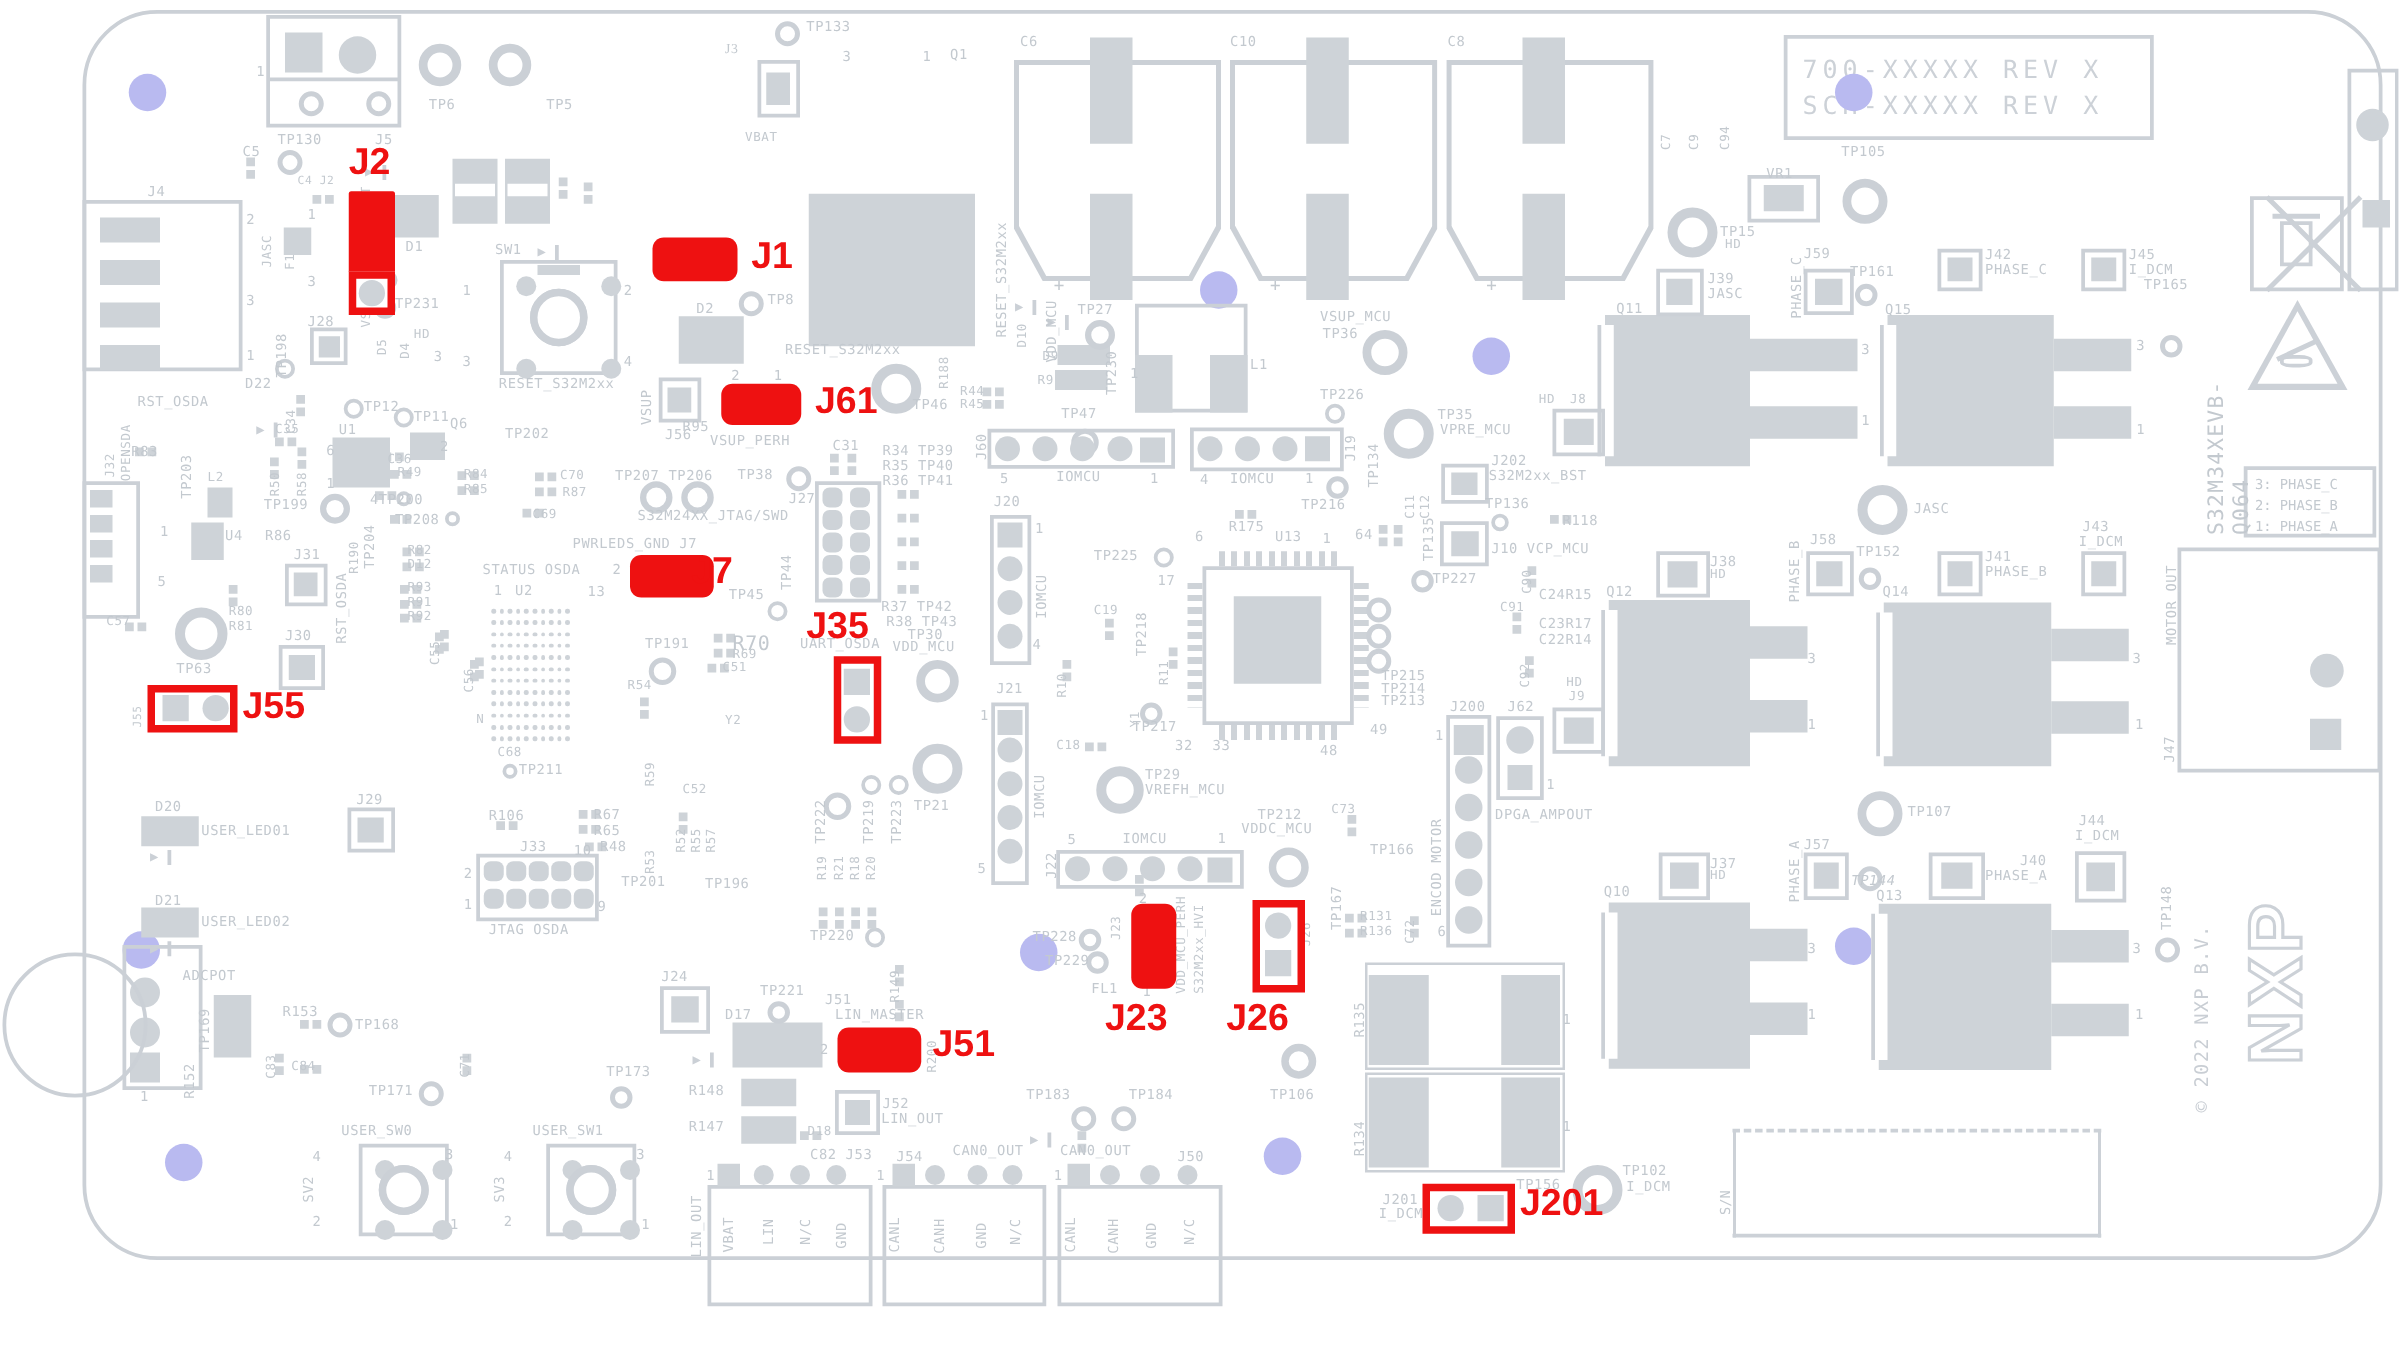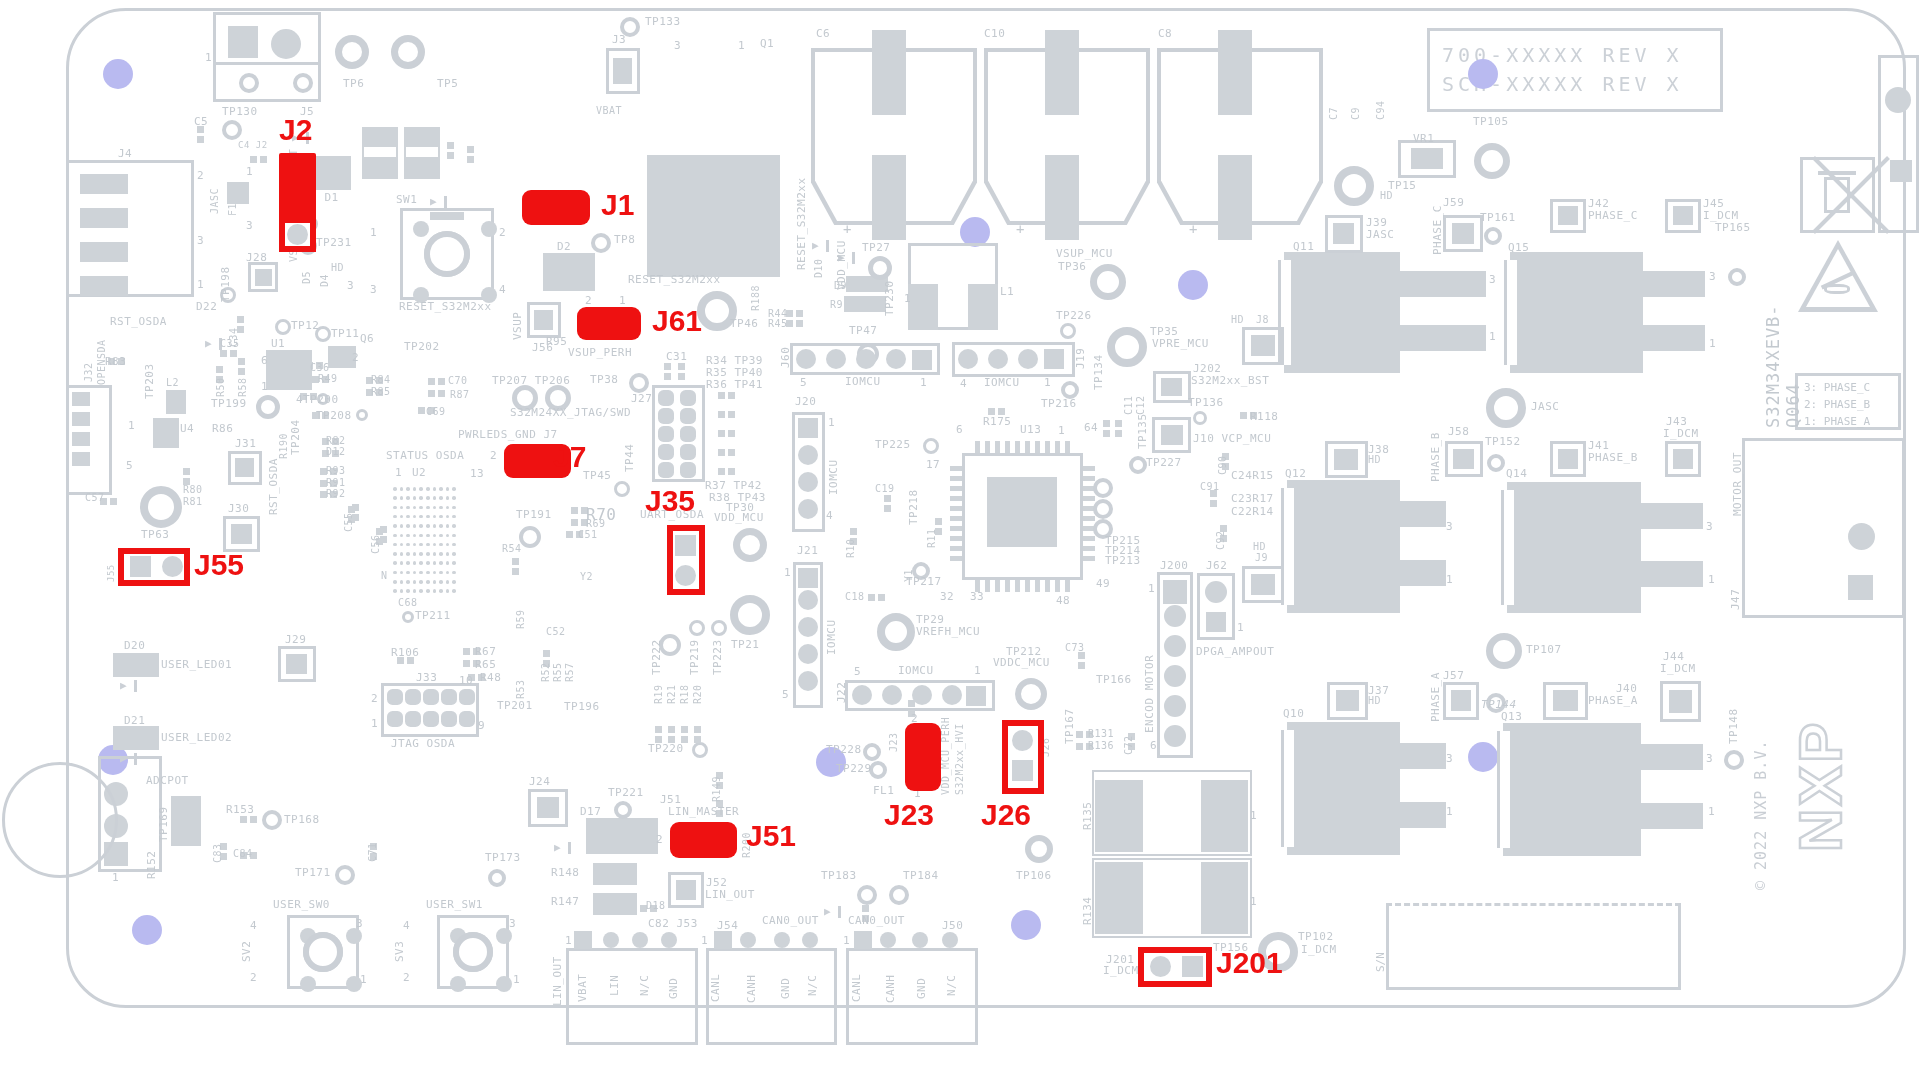--- a/index.html
+++ b/index.html
@@ -706,21 +706,21 @@
     <div class="lbl" style="left: 499px; top: 227px;">2</div>
     <div class="lbl" style="left: 370px; top: 284px;">3</div>
     <div class="lbl" style="left: 499px; top: 284px;">4</div>
     <div class="lbl" style="left: 399px; top: 301px;">RESET_S32M2xx</div>
     <div class="lbl" style="left: 404px; top: 341px;">TP202</div>
     <div class="lbl" style="left: 546px; top: 336px;">R95</div>
     <div class="lbl" style="left: 557px; top: 241px;">D2</div>
     <div class="lbl" style="left: 614px; top: 234px;">TP8</div>
     <div class="lbl" style="left: 585px; top: 295px;">2</div>
     <div class="lbl" style="left: 619px; top: 295px;">1</div>
-    <div class="lbl" style="left: 612px; top: 34px;">J3</div>
+    <div class="lbl" style="left: 580px; top: 34px; font-family: Liberation Serif, serif;">J3</div>
     <div class="lbl" style="left: 596px; top: 106px; font-size: 10px;">VBAT</div>
     <div class="lbl" style="left: 645px; top: 16px;">TP133</div>
     <div class="lbl" style="left: 674px; top: 40px;">3</div>
     <div class="lbl" style="left: 738px; top: 40px;">1</div>
     <div class="lbl" style="left: 760px; top: 38px;">Q1</div>
     <div class="lbl" style="left: 816px; top: 28px;">C6</div>
     <div class="lbl" style="left: 984px; top: 28px;">C10</div>
     <div class="lbl" style="left: 1158px; top: 28px;">C8</div>
     <div class="lbl" style="left: 843px; top: 222px; font-size: 14px;">+</div>
     <div class="lbl" style="left: 1016px; top: 222px; font-size: 14px;">+</div>
@@ -1058,21 +1058,21 @@
     <div class="lbl" style="left: 1526px; top: 644px;">TP107</div>
     <div class="lbl" style="left: 1588px; top: 683px; padding-left: 28px;">J40</div>
     <div class="lbl" style="left: 1588px; top: 695px;">PHASE_A</div>
     <div class="lbl" style="left: 1663px; top: 651px;">J44</div>
     <div class="lbl" style="left: 1660px; top: 663px;">I_DCM</div>
     <div class="lbl v" style="left: 1728px; top: 744px;">TP148</div>
     <div class="lbl" style="left: 1446px; top: 753px;">3</div>
     <div class="lbl" style="left: 1446px; top: 806px;">1</div>
     <div class="lbl" style="left: 1706px; top: 753px;">3</div>
     <div class="lbl" style="left: 1708px; top: 806px;">1</div>
-    <div class="lbl" style="left: 1376px; top: 180px; margin-left: 12px;">TP15</div>
+    <div class="lbl" style="left: 1376px; top: 180px;">TP15</div>
     <div class="lbl" style="left: 1380px; top: 191px; font-size: 10px;">HD</div>
     <div class="lbl" style="left: 1413px; top: 133px;">VR1</div>
     <div class="lbl" style="left: 1473px; top: 116px;">TP105</div>
     <div class="lbl v" style="left: 1732px; top: 516px;">MOTOR_OUT</div>
     <div class="lbl v" style="left: 1730px; top: 610px;">J47</div>
     <div class="redfill" style="left: 279px; top: 153px; width: 37px; height: 66px; border-radius: 2px;"></div>
     <div class="redout" style="left: 279px; top: 217px; width: 37px; height: 35px;"></div>
     <div class="fill" style="left: 287px; top: 224px; width: 21px; height: 21px; border-radius: 50%;"></div>
     <div class="redlbl" style="left: 279px; top: 115px;">J2</div>
     <div class="redfill" style="left: 522px; top: 190px; width: 68px; height: 35px;"></div>

